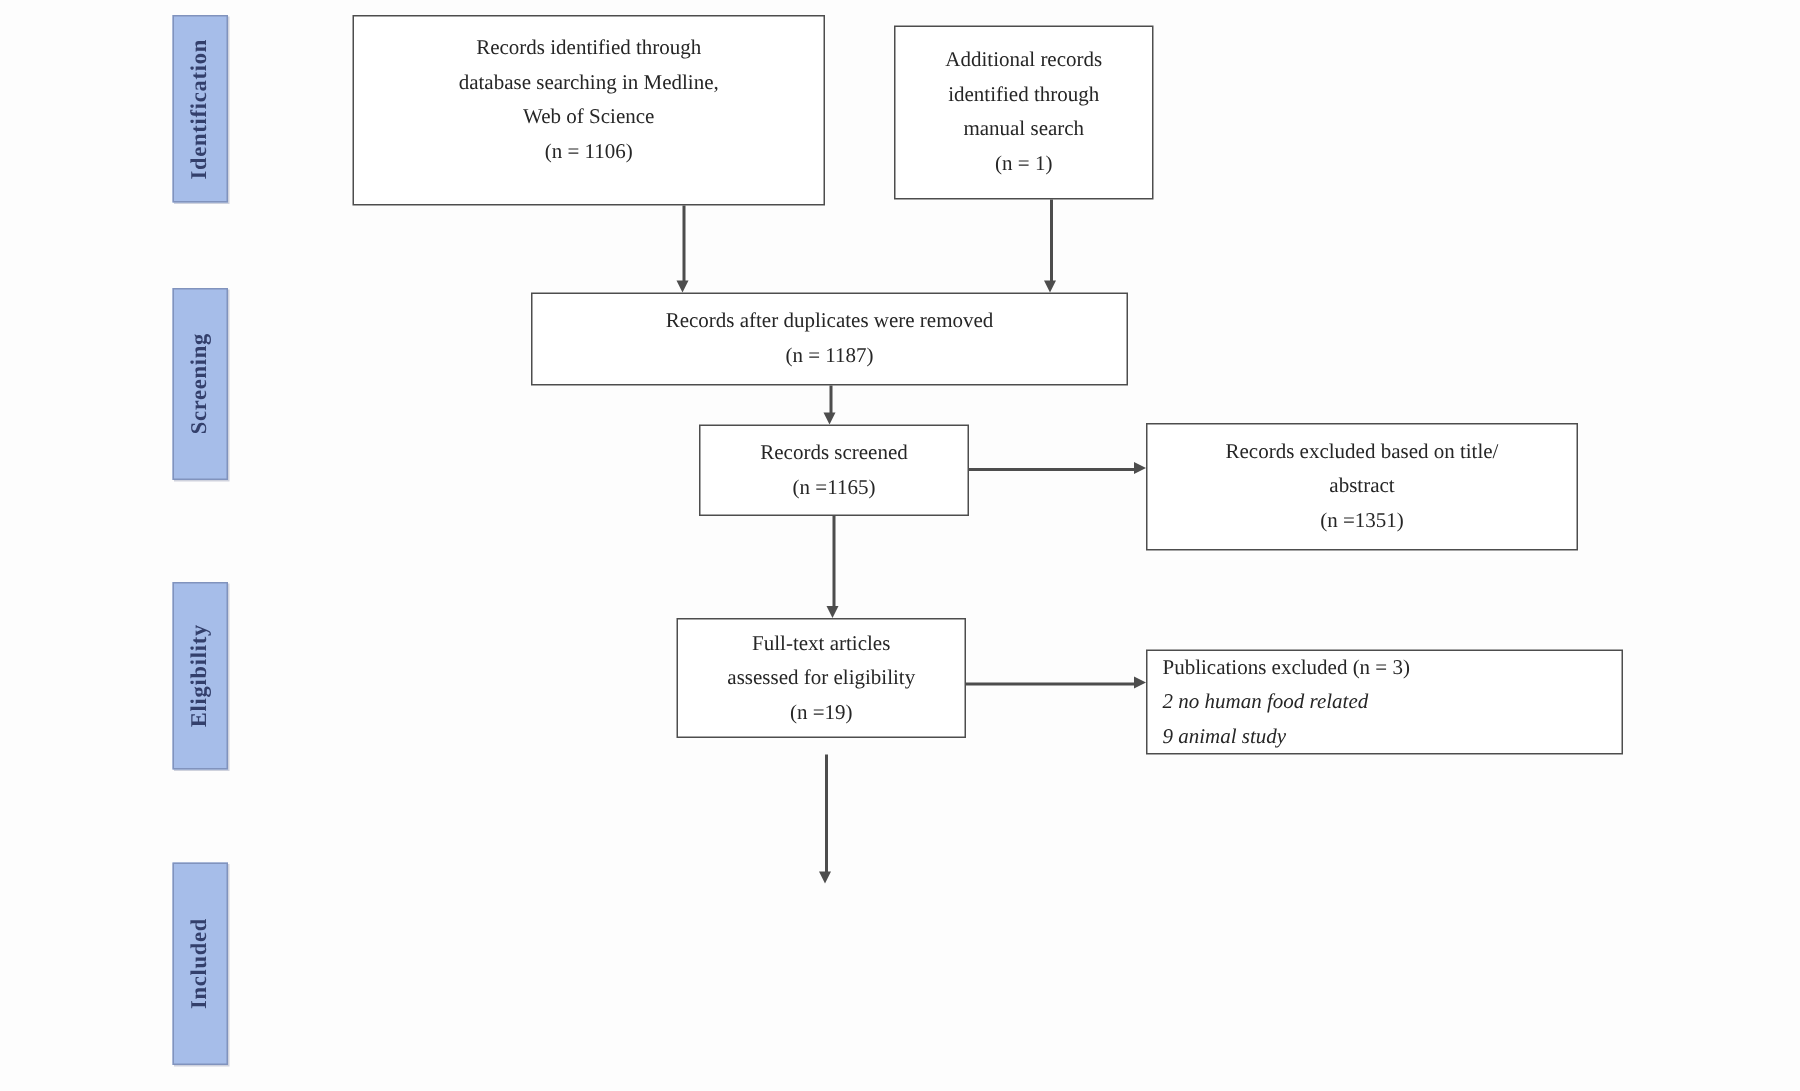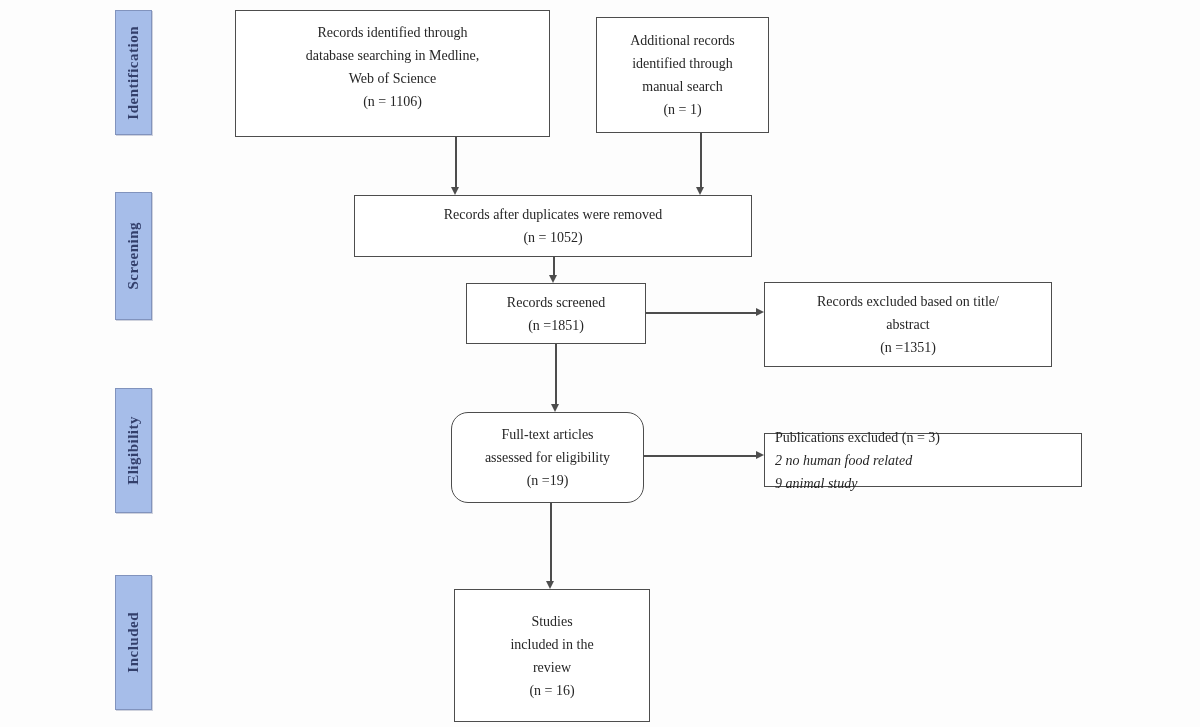--- a/index.html
+++ b/index.html
@@ -53,23 +53,23 @@
     text-align: center;
     font-size: 14px;
     line-height: 23px;
     white-space: pre-line;
   }
   #box-records-identified  { left: 235px; top: 10px;  width: 315px; height: 127px; justify-content: flex-start; padding-top: 10px; }
   #box-additional-records  { left: 596px; top: 17px;  width: 173px; height: 116px; }
   #box-after-duplicates    { left: 354px; top: 195px; width: 398px; height: 62px;  }
   #box-records-screened    { left: 466px; top: 283px; width: 180px; height: 61px;  }
   #box-records-excluded    { left: 764px; top: 282px; width: 288px; height: 85px;  }
-  #box-fulltext-assessed   { left: 451px; top: 412px; width: 193px; height: 91px; border-radius: 17px;  }
+  #box-fulltext-assessed   { left: 451px; top: 412px; width: 193px; height: 80px;  }
   #box-publications-excluded {
-    left: 764px; top: 433px; width: 318px; height: 54px;
+    left: 764px; top: 433px; width: 318px; height: 70px;
     align-items: flex-start; text-align: left; padding: 0 10px;
   }
   #box-studies-included    { left: 454px; top: 589px; width: 196px; height: 133px; }
   .italic { font-style: italic; }
 
   
   .vline { position: absolute; width: 1.6px; background: #4d4d4d; }
   .hline { position: absolute; height: 1.6px; background: #4d4d4d; }
   .arrow-down {
     position: absolute; width: 0; height: 0;
@@ -125,52 +125,46 @@
 
   <div class="fbox" id="box-additional-records">
     <div>Additional records
 identified through
 manual search
 (n = 1)</div>
   </div>
 
   <div class="fbox" id="box-after-duplicates">
     <div>Records after duplicates were removed
-(n = 1052)</div>
+(n = 1187)</div>
   </div>
 
   <div class="fbox" id="box-records-screened">
     <div>Records screened
-(n =1851)</div>
+(n =1165)</div>
   </div>
 
   <div class="fbox" id="box-records-excluded">
     <div>Records excluded based on title/
 abstract
 (n =1351)</div>
   </div>
 
   <div class="fbox" id="box-fulltext-assessed">
     <div>Full-text articles
 assessed for eligibility
 (n =19)</div>
   </div>
 
   <div class="fbox" id="box-publications-excluded">
     <div>Publications excluded (n = 3)</div>
     <div class="italic">2 no human food related
 9 animal study</div>
   </div>
 
-  <div class="fbox" id="box-studies-included">
-    <div>Studies
-included in the
-review
-(n = 16)</div>
-  </div>
 
   <div class="vline" id="line-identified-down"></div>
   <div class="arrow-down" id="head-identified-down"></div>
 
   <div class="vline" id="line-additional-down"></div>
   <div class="arrow-down" id="head-additional-down"></div>
 
   <div class="vline" id="line-duplicates-down"></div>
   <div class="arrow-down" id="head-duplicates-down"></div>
 

